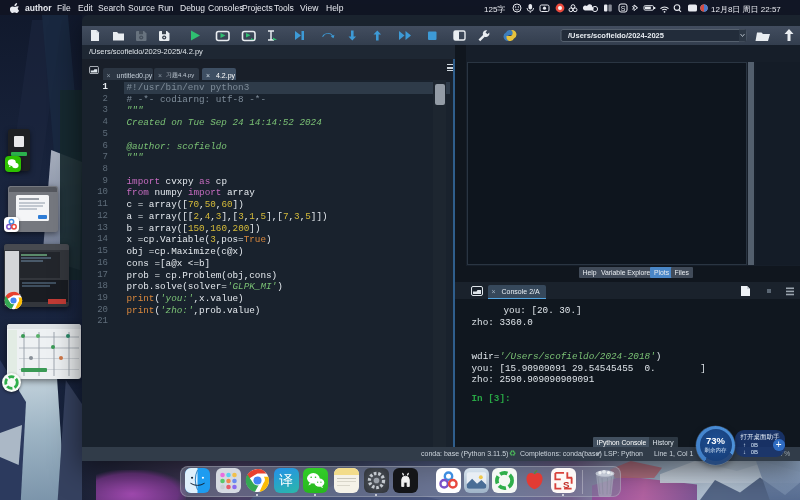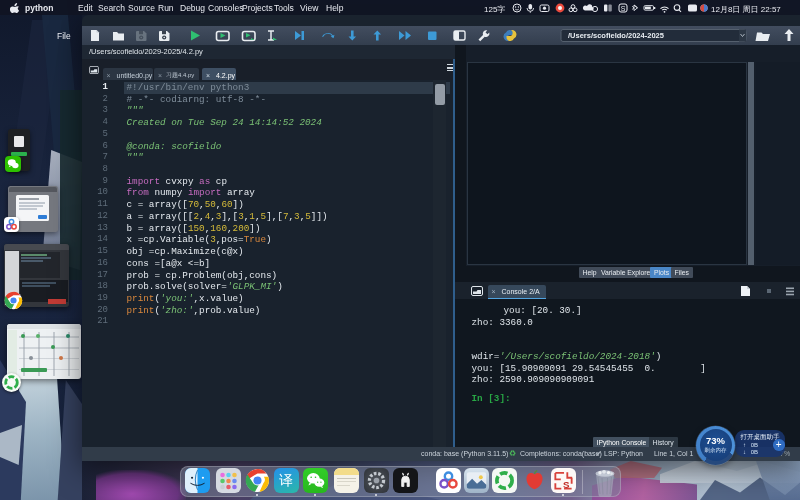--- a/index.html
+++ b/index.html
@@ -153,22 +153,22 @@
   </div>
   <div class="wshape" style="left:2px;top:373px;width:19px;height:19px;background:#f6faf6;border-radius:50%;box-shadow:0 1px 3px rgba(0,0,0,0.5);">
     <svg width="19" height="19" viewBox="0 0 23 23">
         <circle cx="11.5" cy="11.5" r="7" fill="none" stroke="#2fae4a" stroke-width="3.4" stroke-dasharray="7 2.5"></circle>
       </svg>
   </div>
   <div id="menubar">
     <svg class="abs" style="left:10px;top:3px;" width="9" height="10" viewBox="0 0 9 10">
         <path d="M6.4 2.2 c0.5 -0.6 0.8 -1.4 0.7 -2.2 c-0.7 0.1 -1.5 0.5 -2 1.1 c-0.4 0.5 -0.8 1.4 -0.7 2.1 c0.8 0.1 1.5 -0.4 2 -1 z M7.1 3.5 c-1.1 -0.1 -2 0.6 -2.5 0.6 c-0.5 0 -1.3 -0.6 -2.2 -0.6 c-1.1 0 -2.2 0.7 -2.4 2 c-0.5 2.2 1.2 4.3 2.2 4.4 c0.8 0.1 1.2 -0.5 2.3 -0.5 c1.1 0 1.4 0.5 2.3 0.5 c1 -0.1 2.1 -1.9 2.2 -2.5 c-1.5 -0.7 -1.8 -3 0.1 -3.4 c-0.6 -0.8 -1.5 -0.9 -2 -0.5 z" fill="#e8eaf0"></path>
       </svg>
-    <span class="abs" style="left:25px;top:3px;font-weight:bold;font-size:8.5px;">python</span>
-    <span class="abs" style="left:57px;top:3px;font-size:8.5px;margin-top:28px;">File</span>
+    <span class="abs" style="left:25px;top:3px;font-weight:bold;font-size:8.5px;">author</span>
+    <span class="abs" style="left:57px;top:3px;font-size:8.5px;">File</span>
     <span class="abs" style="left:78px;top:3px;font-size:8.5px;">Edit</span>
     <span class="abs" style="left:98px;top:3px;font-size:8.5px;">Search</span>
     <span class="abs" style="left:128px;top:3px;font-size:8.5px;">Source</span>
     <span class="abs" style="left:158px;top:3px;font-size:8.5px;">Run</span>
     <span class="abs" style="left:180px;top:3px;font-size:8.5px;">Debug</span>
     <span class="abs" style="left:208px;top:3px;font-size:8.5px;">Consoles</span>
     <span class="abs" style="left:242px;top:3px;font-size:8.5px;">Projects</span>
     <span class="abs" style="left:274px;top:3px;font-size:8.5px;">Tools</span>
     <span class="abs" style="left:300px;top:3px;font-size:8.5px;">View</span>
     <span class="abs" style="left:326px;top:3px;font-size:8.5px;">Help</span>
@@ -305,21 +305,21 @@
 17
 18
 19
 20
 21</div>
       <div id="code"><span class="cm">#!/usr/bin/env python3</span>
 <span class="cm"># -*- codiarng: utf-8 -*-</span>
 <span class="st">"""</span>
 <span class="st">Created on Tue Sep 24 14:14:52 2024</span>
 
-<span class="st">@conda: scofieldo</span>
+<span class="st">@author: scofieldo</span>
 <span class="st">"""</span>
 
 <span class="kw">import</span> cvxpy <span class="kw">as</span> cp
 <span class="kw">from</span> numpy <span class="kw">import</span> array
 c = array([<span class="nu">70</span>,<span class="nu">50</span>,<span class="nu">60</span>])
 a = array([[<span class="nu">2</span>,<span class="nu">4</span>,<span class="nu">3</span>],[<span class="nu">3</span>,<span class="nu">1</span>,<span class="nu">5</span>],[<span class="nu">7</span>,<span class="nu">3</span>,<span class="nu">5</span>]])
 b = array([<span class="nu">150</span>,<span class="nu">160</span>,<span class="nu">200</span>])
 x =cp.Variable(<span class="nu">3</span>,pos=<span class="bi">True</span>)
 obj =cp.Maximize(c@x)
 cons =[a@x &lt;=b]

